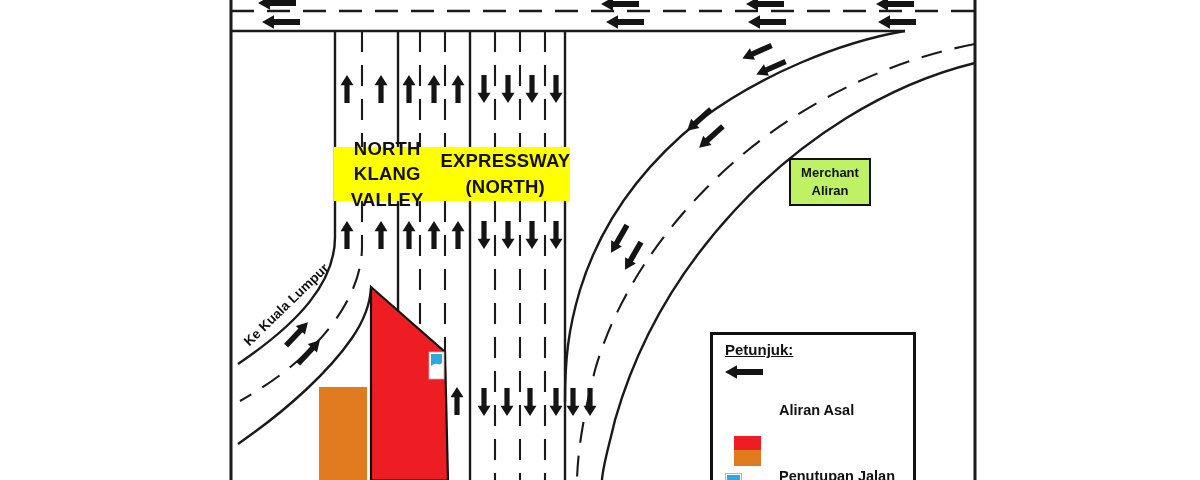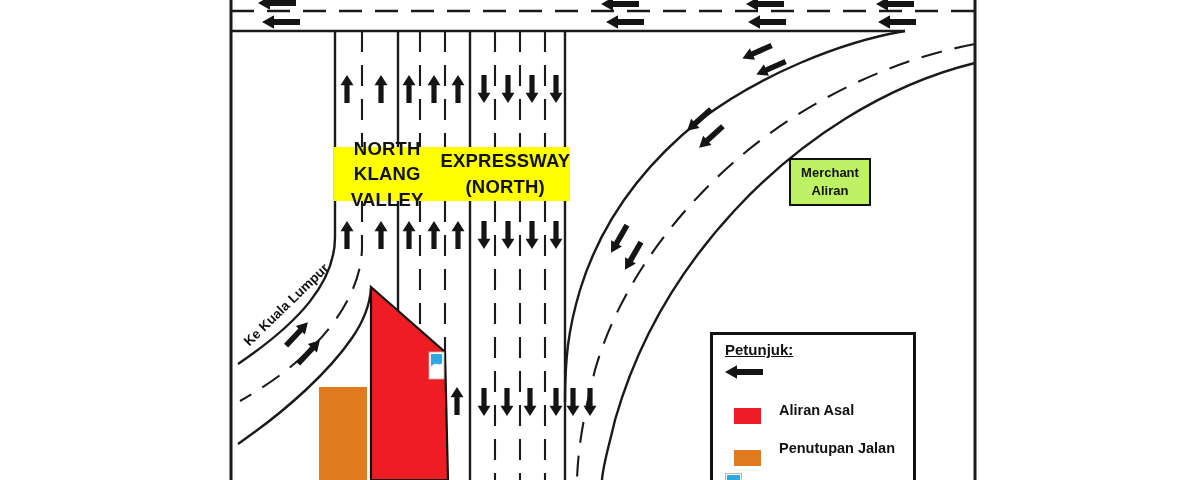--- a/index.html
+++ b/index.html
@@ -167,21 +167,21 @@
     <div class="legend-row" style="top:30px">
       <span class="ic">
         <svg width="38" height="14" viewBox="-19 -7 38 14">
             <path fill="#141414" d="M-19,0 L-7,-6.8 L-7,-3 L19,-3 L19,3 L-7,3 L-7,6.8 Z"></path>
           </svg>
       </span>
       <span class="tx">Aliran Asal</span>
     </div>
 
 
-    <div class="legend-row" style="top:68px">
+    <div class="legend-row" style="top:96px">
       <span class="ic">
           <span class="swatch red"></span>
         </span>
       <span class="tx">Penutupan Jalan</span>
     </div>
 
     <div class="legend-row" style="top:110px">
       <span class="ic">
           <span class="swatch orange"></span>
         </span>

